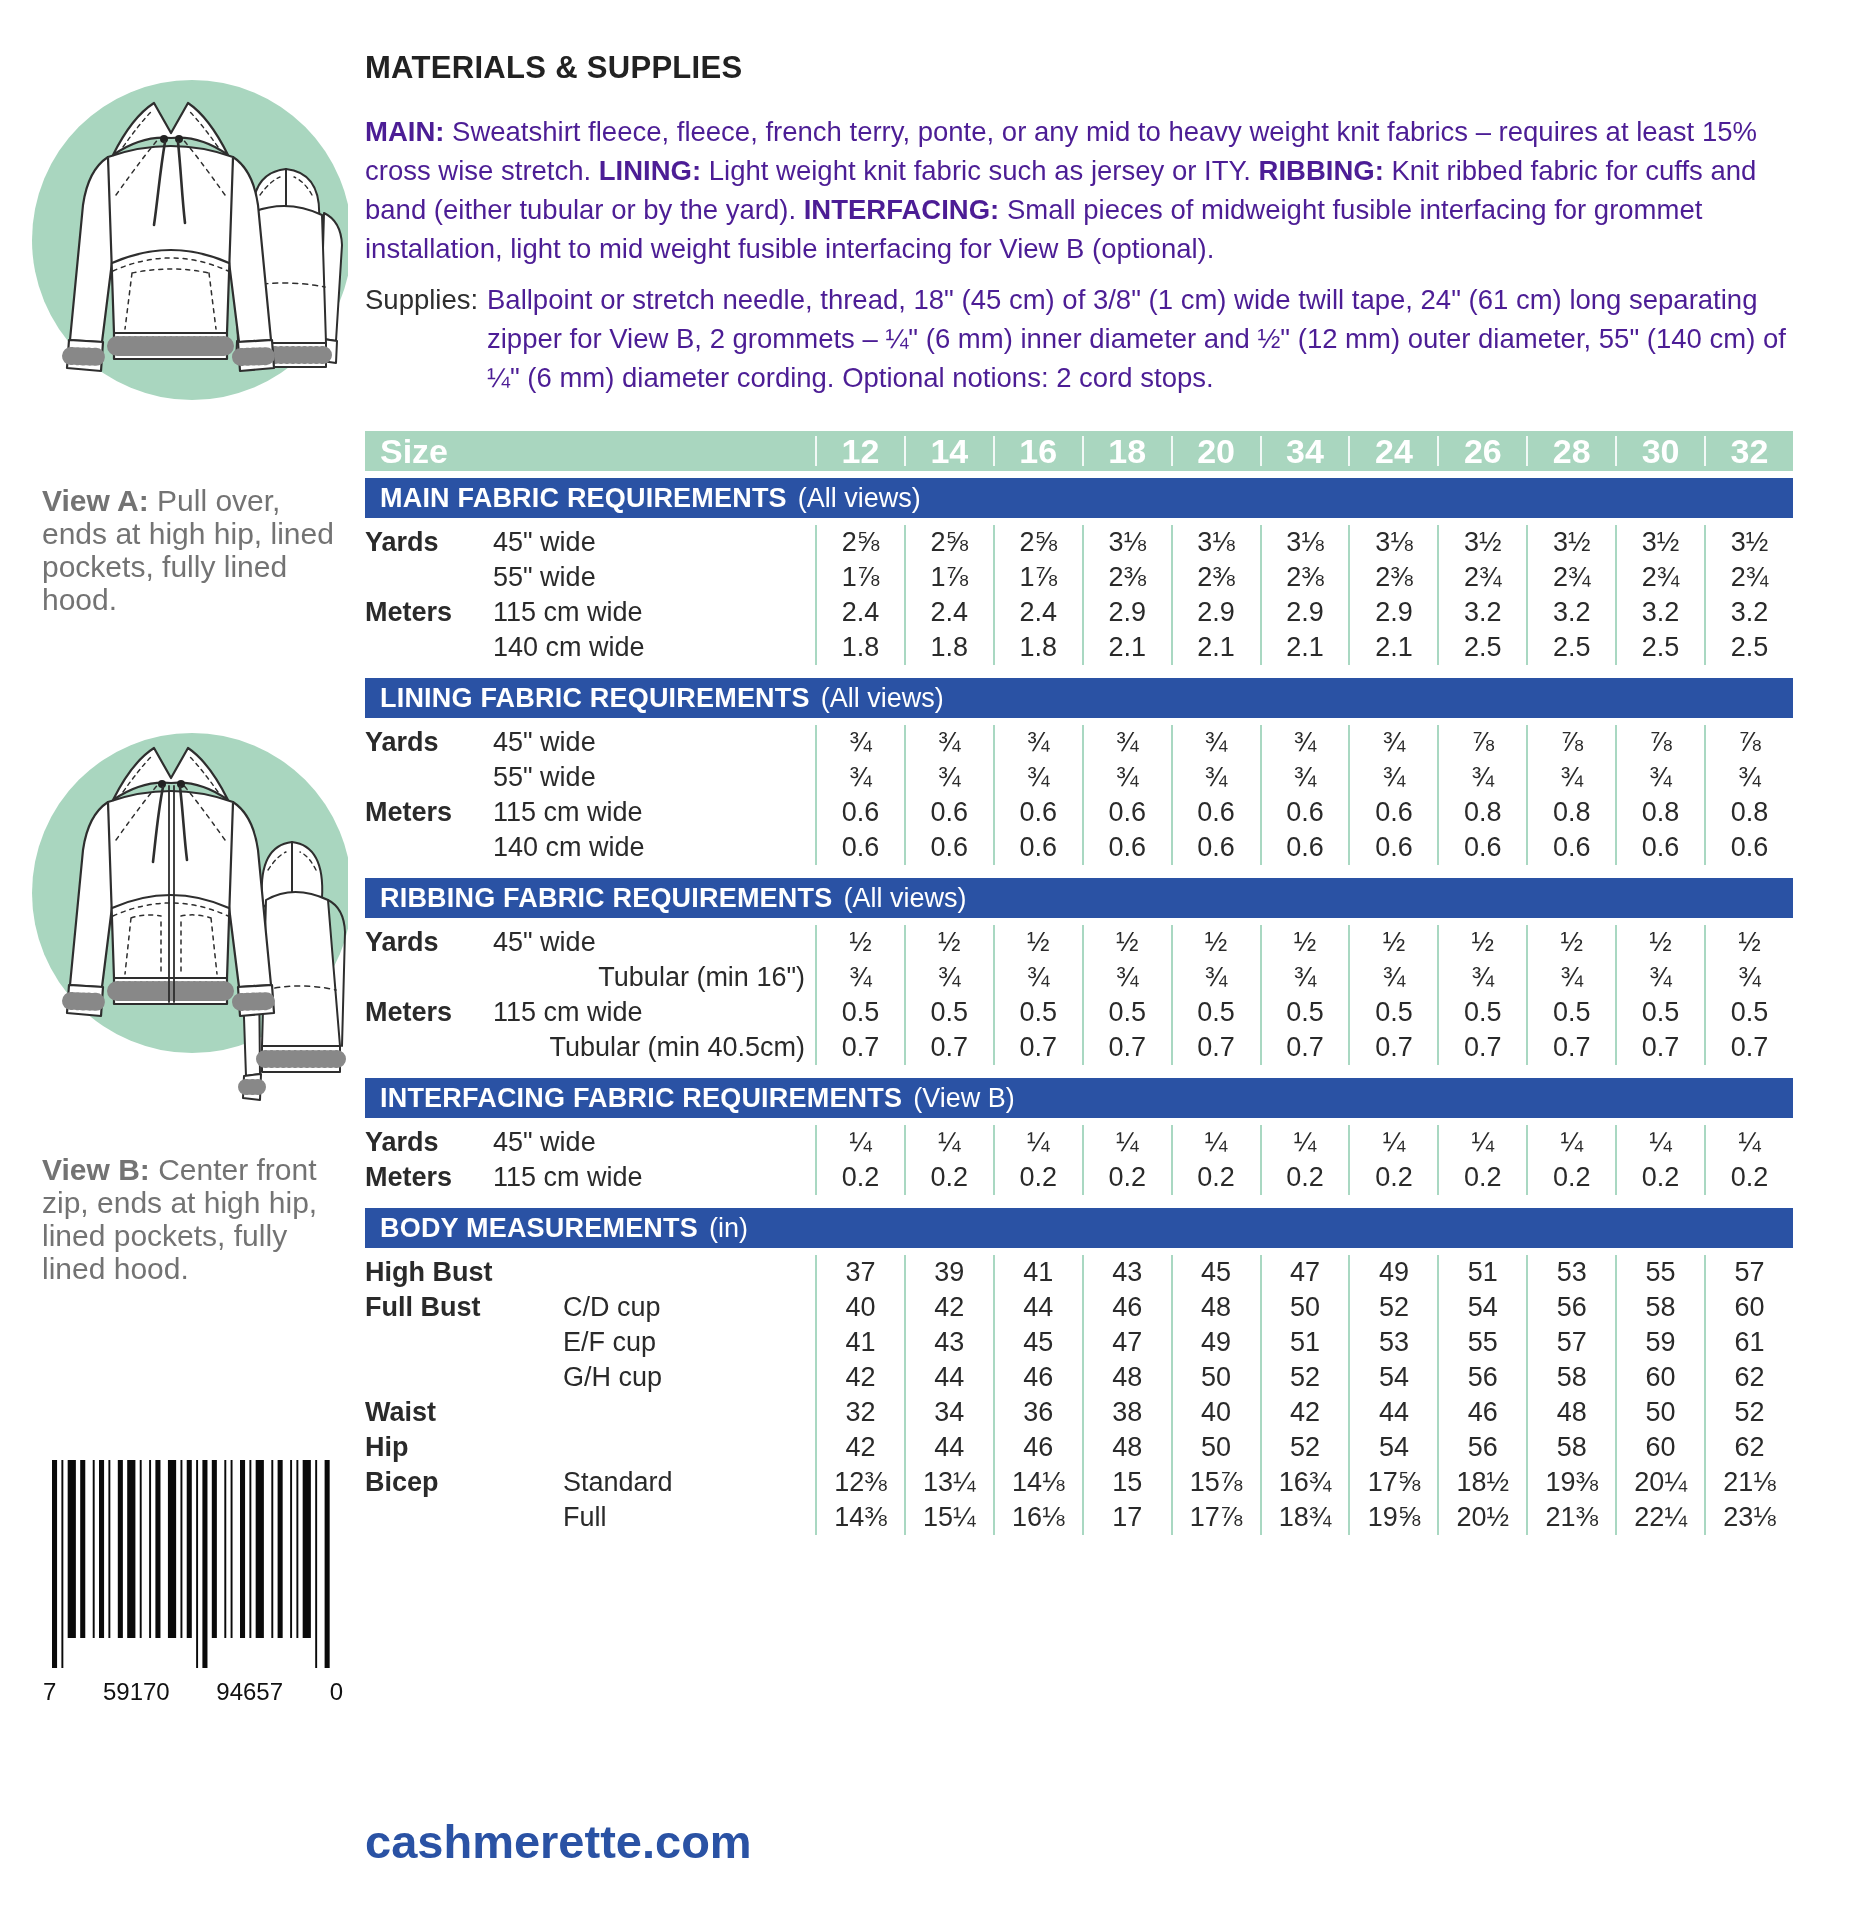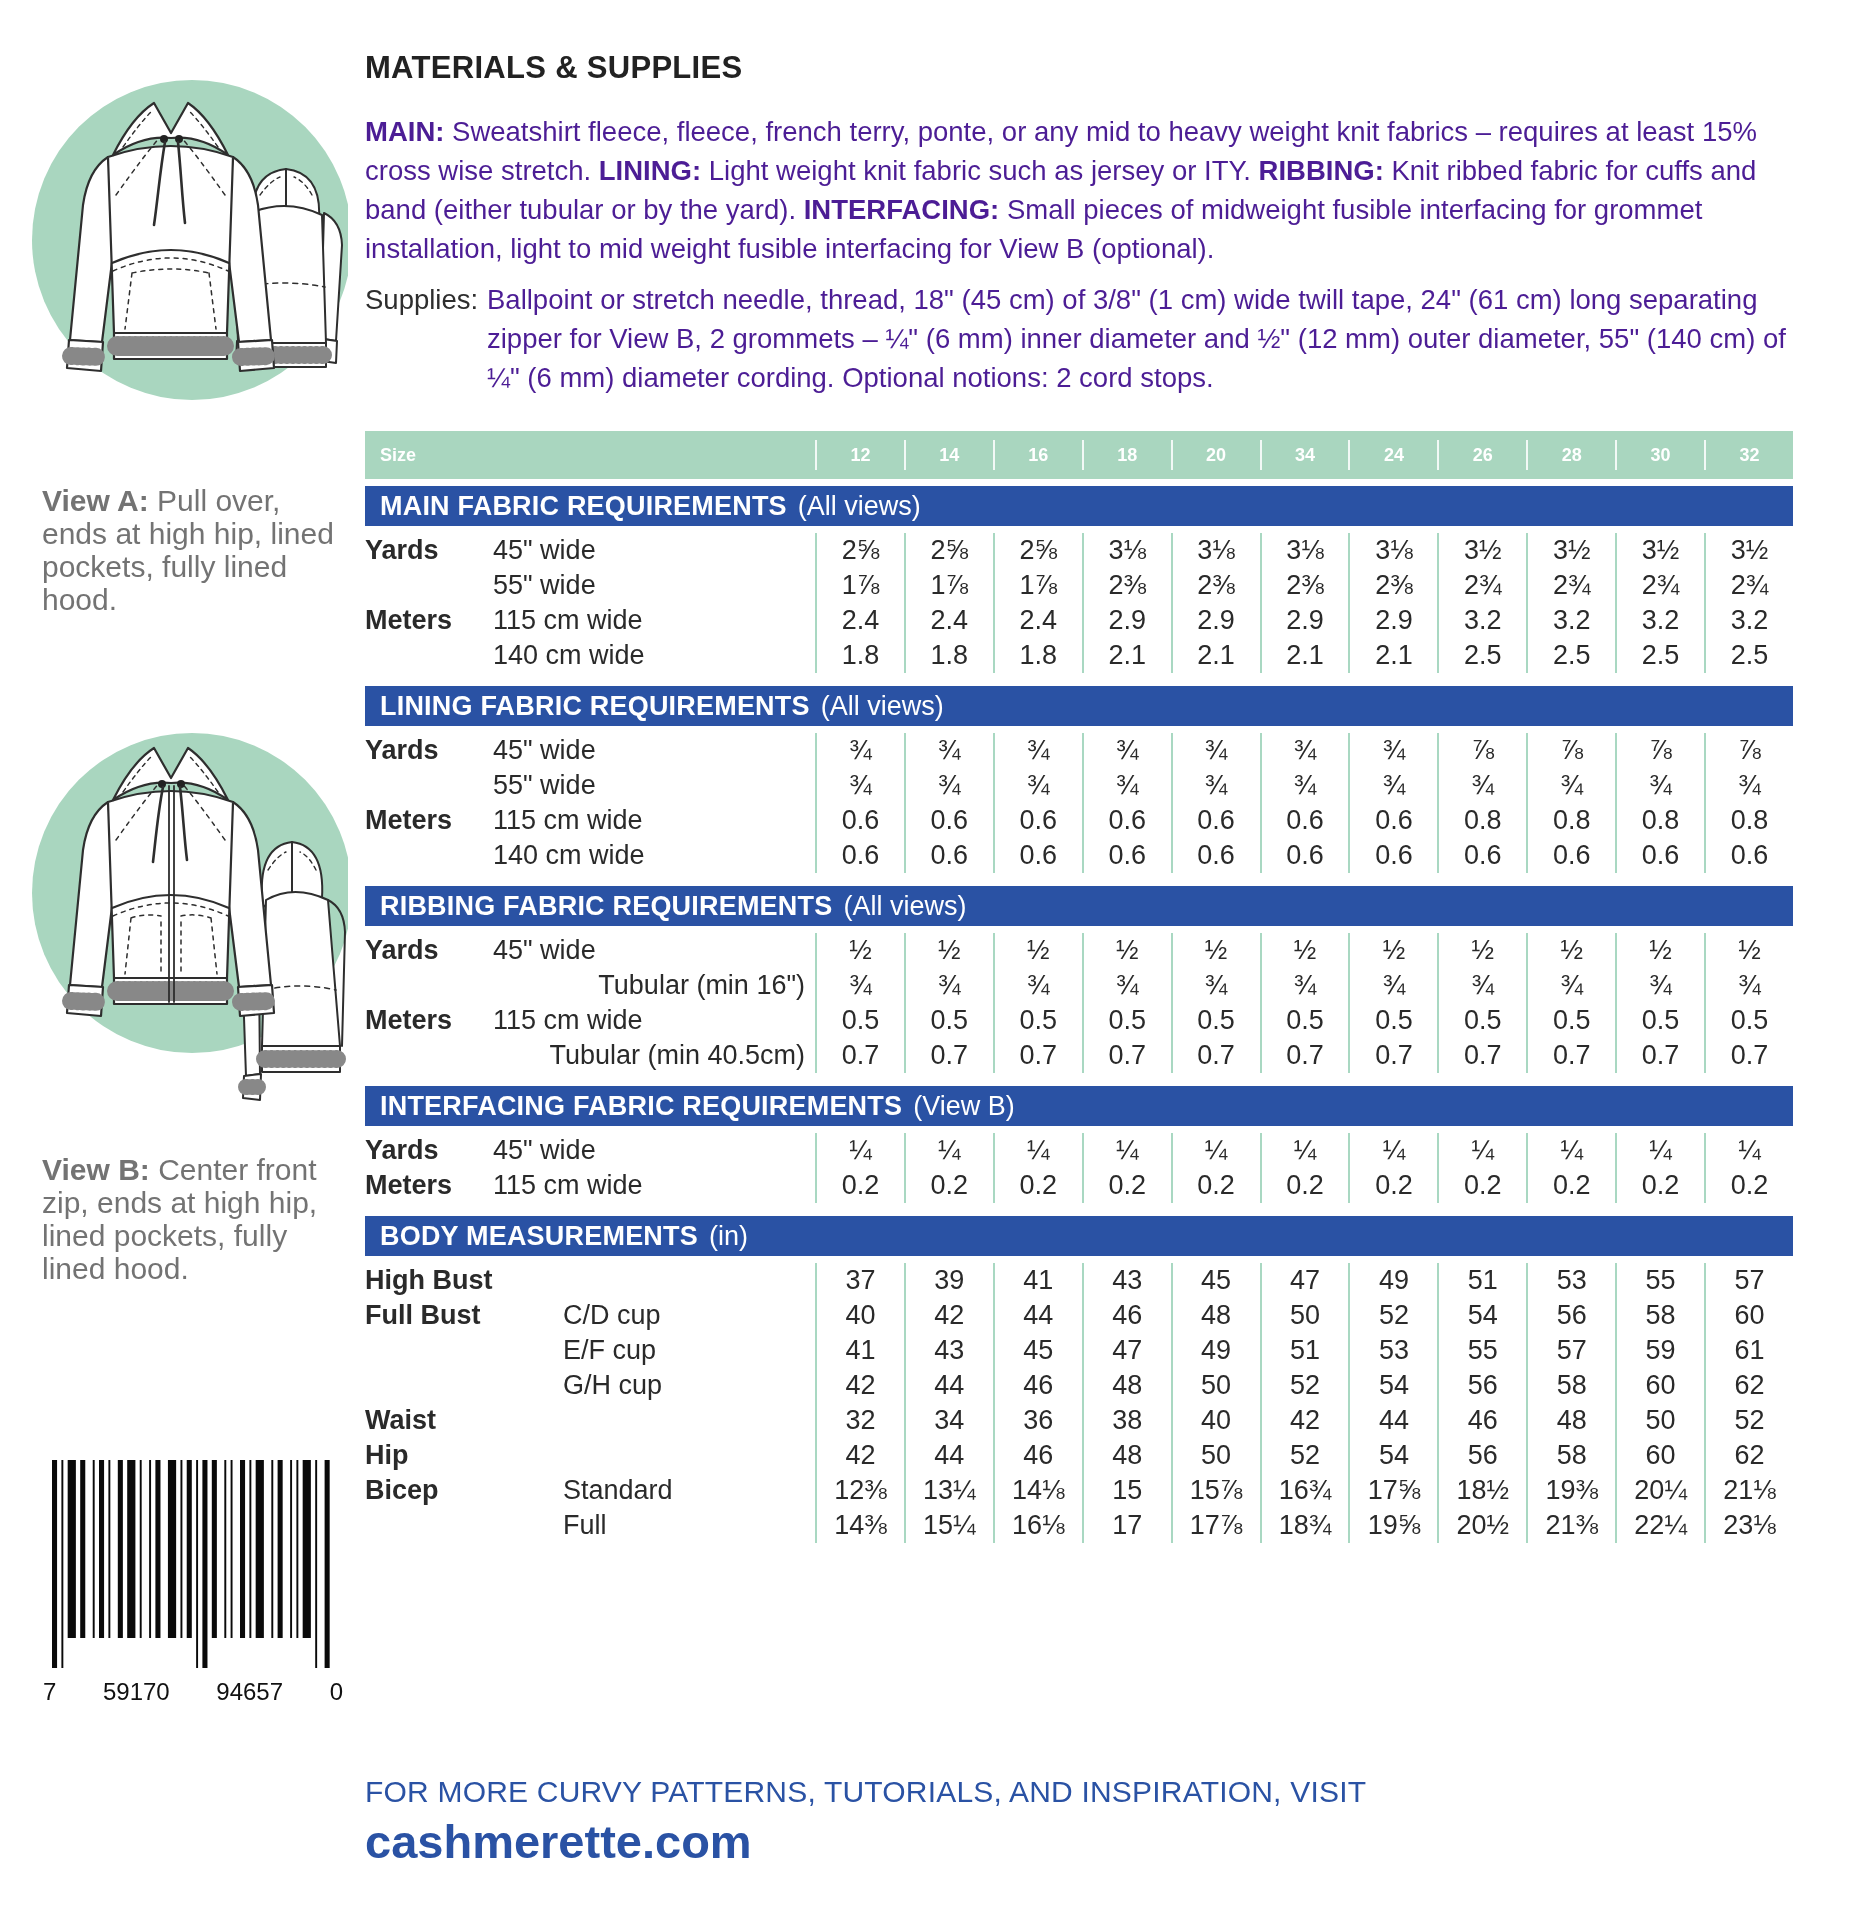--- a/index.html
+++ b/index.html
@@ -15,21 +15,21 @@
 
   
   .right{position:absolute;left:365px;top:50px;width:1428px;}
   h1.mats{font-size:31px;font-weight:bold;color:#222;margin:0 0 26px 0;letter-spacing:.3px;}
   .mat-row{display:flex;margin-bottom:12px;}
   .mat-label{width:122px;flex:none;font-size:27.5px;line-height:39px;color:#2e2e2e;}
   .mat-text{flex:1;font-size:27.5px;line-height:39px;color:#4c1d95;}
 
   .tables{margin-top:34px;}
   .size-bar{display:grid;grid-template-columns:450px repeat(11,1fr);background:#a9d6bf;color:#fff;
-            height:48px;align-items:center;font-size:18px;font-weight:bold;margin-bottom:7px;}
+            height:40px;align-items:center;font-size:34px;font-weight:bold;margin-bottom:7px;}
   .size-bar .label{padding-left:15px;}
   .size-bar .cell{text-align:center;border-left:2px solid rgba(255,255,255,.85);line-height:30px;}
   .sec{margin-bottom:13px;}
   .sec-bar{background:#2a52a4;color:#fff;height:40px;display:flex;align-items:center;
            padding-left:15px;font-size:27px;margin-bottom:7px;}
   .sec-bar .t{font-weight:bold;letter-spacing:.2px;}
   .sec-bar .sfx{font-weight:normal;margin-left:11px;}
   .trow{display:grid;grid-template-columns:120px 330px repeat(11,1fr);font-size:27px;}
   .trow.wide{grid-template-columns:190px 260px repeat(11,1fr);}
   .trow>div{padding:3px 0 4px;line-height:28px;}
@@ -554,16 +554,15 @@
             <div class="val">19⅝</div>
             <div class="val">20½</div>
             <div class="val">21⅜</div>
             <div class="val">22¼</div>
             <div class="val">23⅛</div>
           </div>
         </div>
       </div>
   </div>
 
-  <p class="cta">FOR MORE CURVY PATTERNS, TUTORIALS, AND INSPIRATION, VISIT</p>
   <p class="brand">cashmerette.com</p>
 
 </div>
 
 </body></html>

